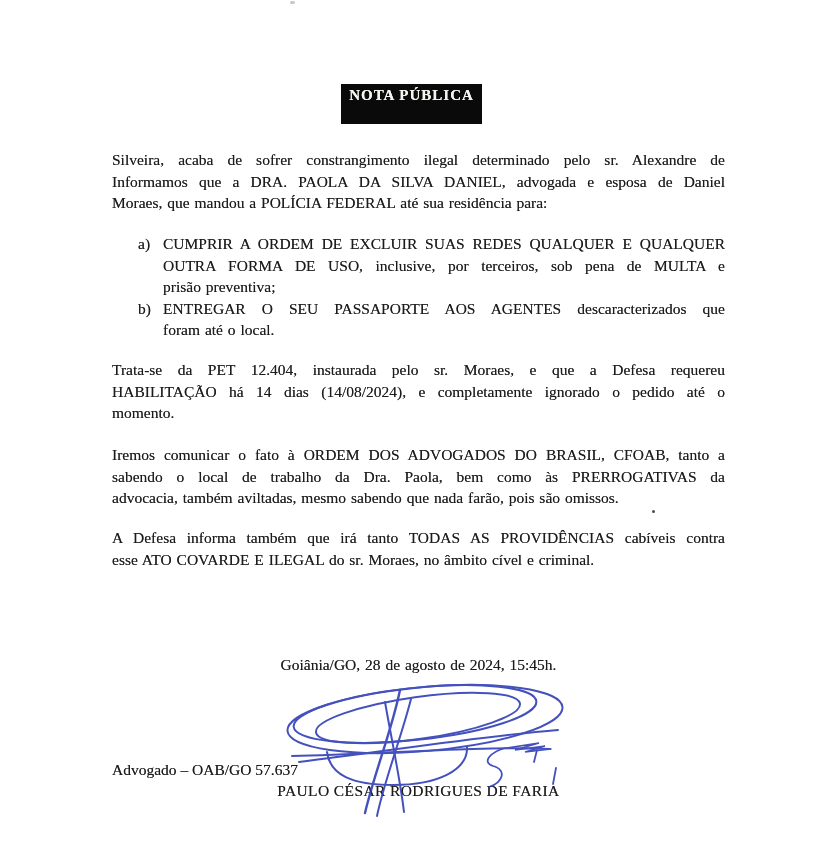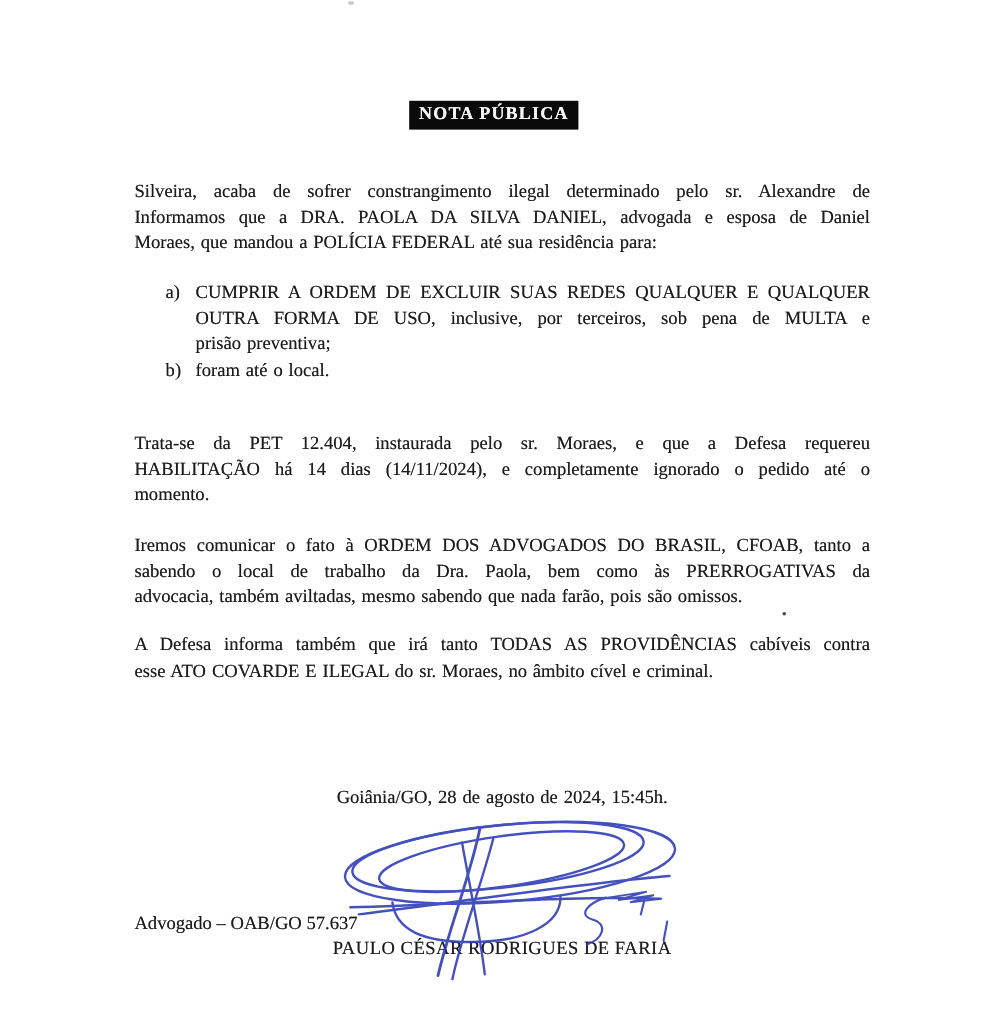--- a/index.html
+++ b/index.html
@@ -13,21 +13,21 @@
   }
   .doc-title-wrap{
     position:absolute;top:84px;left:0;width:823px;
     text-align:center;
   }
   .doc-title{
     display:inline-block;
     background:#0a0a0a;color:#f4f3ee;
     font-size:15px;font-weight:bold;
     letter-spacing:1px;
-    padding:3px 8px 4px 8px;
+    padding:3px 8px 20px 8px;
     text-shadow:0 0 .4px #f4f3ee;
   }
   .block{
     position:absolute;left:112px;width:613px;
     font-size:15.5px;line-height:21.5px;
     text-shadow:0 0 .35px rgba(10,10,10,.6);
     word-spacing:1px;
   }
   .jline{text-align:justify;text-align-last:justify;white-space:normal;height:21.5px;overflow:visible;}
   .lline{text-align:left;text-align-last:left;height:21.5px;}
@@ -68,27 +68,28 @@
 
   <div class="block" style="top:233px;">
     <div class="list-item">
       <span class="list-marker">a)</span>
       <div class="jline">CUMPRIR A ORDEM DE EXCLUIR SUAS REDES QUALQUER E QUALQUER</div>
       <div class="jline">OUTRA FORMA DE USO, inclusive, por terceiros, sob pena de MULTA e</div>
       <div class="lline">prisão preventiva;</div>
     </div>
     <div class="list-item">
       <span class="list-marker">b)</span>
+      <div class="jline">ENTREGAR O SEU PASSAPORTE AOS AGENTES descaracterizados que</div>
       <div class="lline">foram até o local.</div>
     </div>
   </div>
 
   <div class="block" style="top:359px;">
     <div class="jline">Trata-se da PET 12.404, instaurada pelo sr. Moraes, e que a Defesa requereu</div>
-    <div class="jline">HABILITAÇÃO há 14 dias (14/11/2024), e completamente ignorado o pedido até o</div>
+    <div class="jline">HABILITAÇÃO há 14 dias (14/08/2024), e completamente ignorado o pedido até o</div>
     <div class="lline">momento.</div>
   </div>
 
   <div class="block" style="top:444px;">
     <div class="jline">Iremos comunicar o fato à ORDEM DOS ADVOGADOS DO BRASIL, CFOAB, tanto a</div>
     <div class="jline">sabendo o local de trabalho da Dra. Paola, bem como às PRERROGATIVAS da</div>
     <div class="lline">advocacia, também aviltadas, mesmo sabendo que nada farão, pois são omissos.</div>
   </div>
 
   <div class="block" style="top:527px;">

